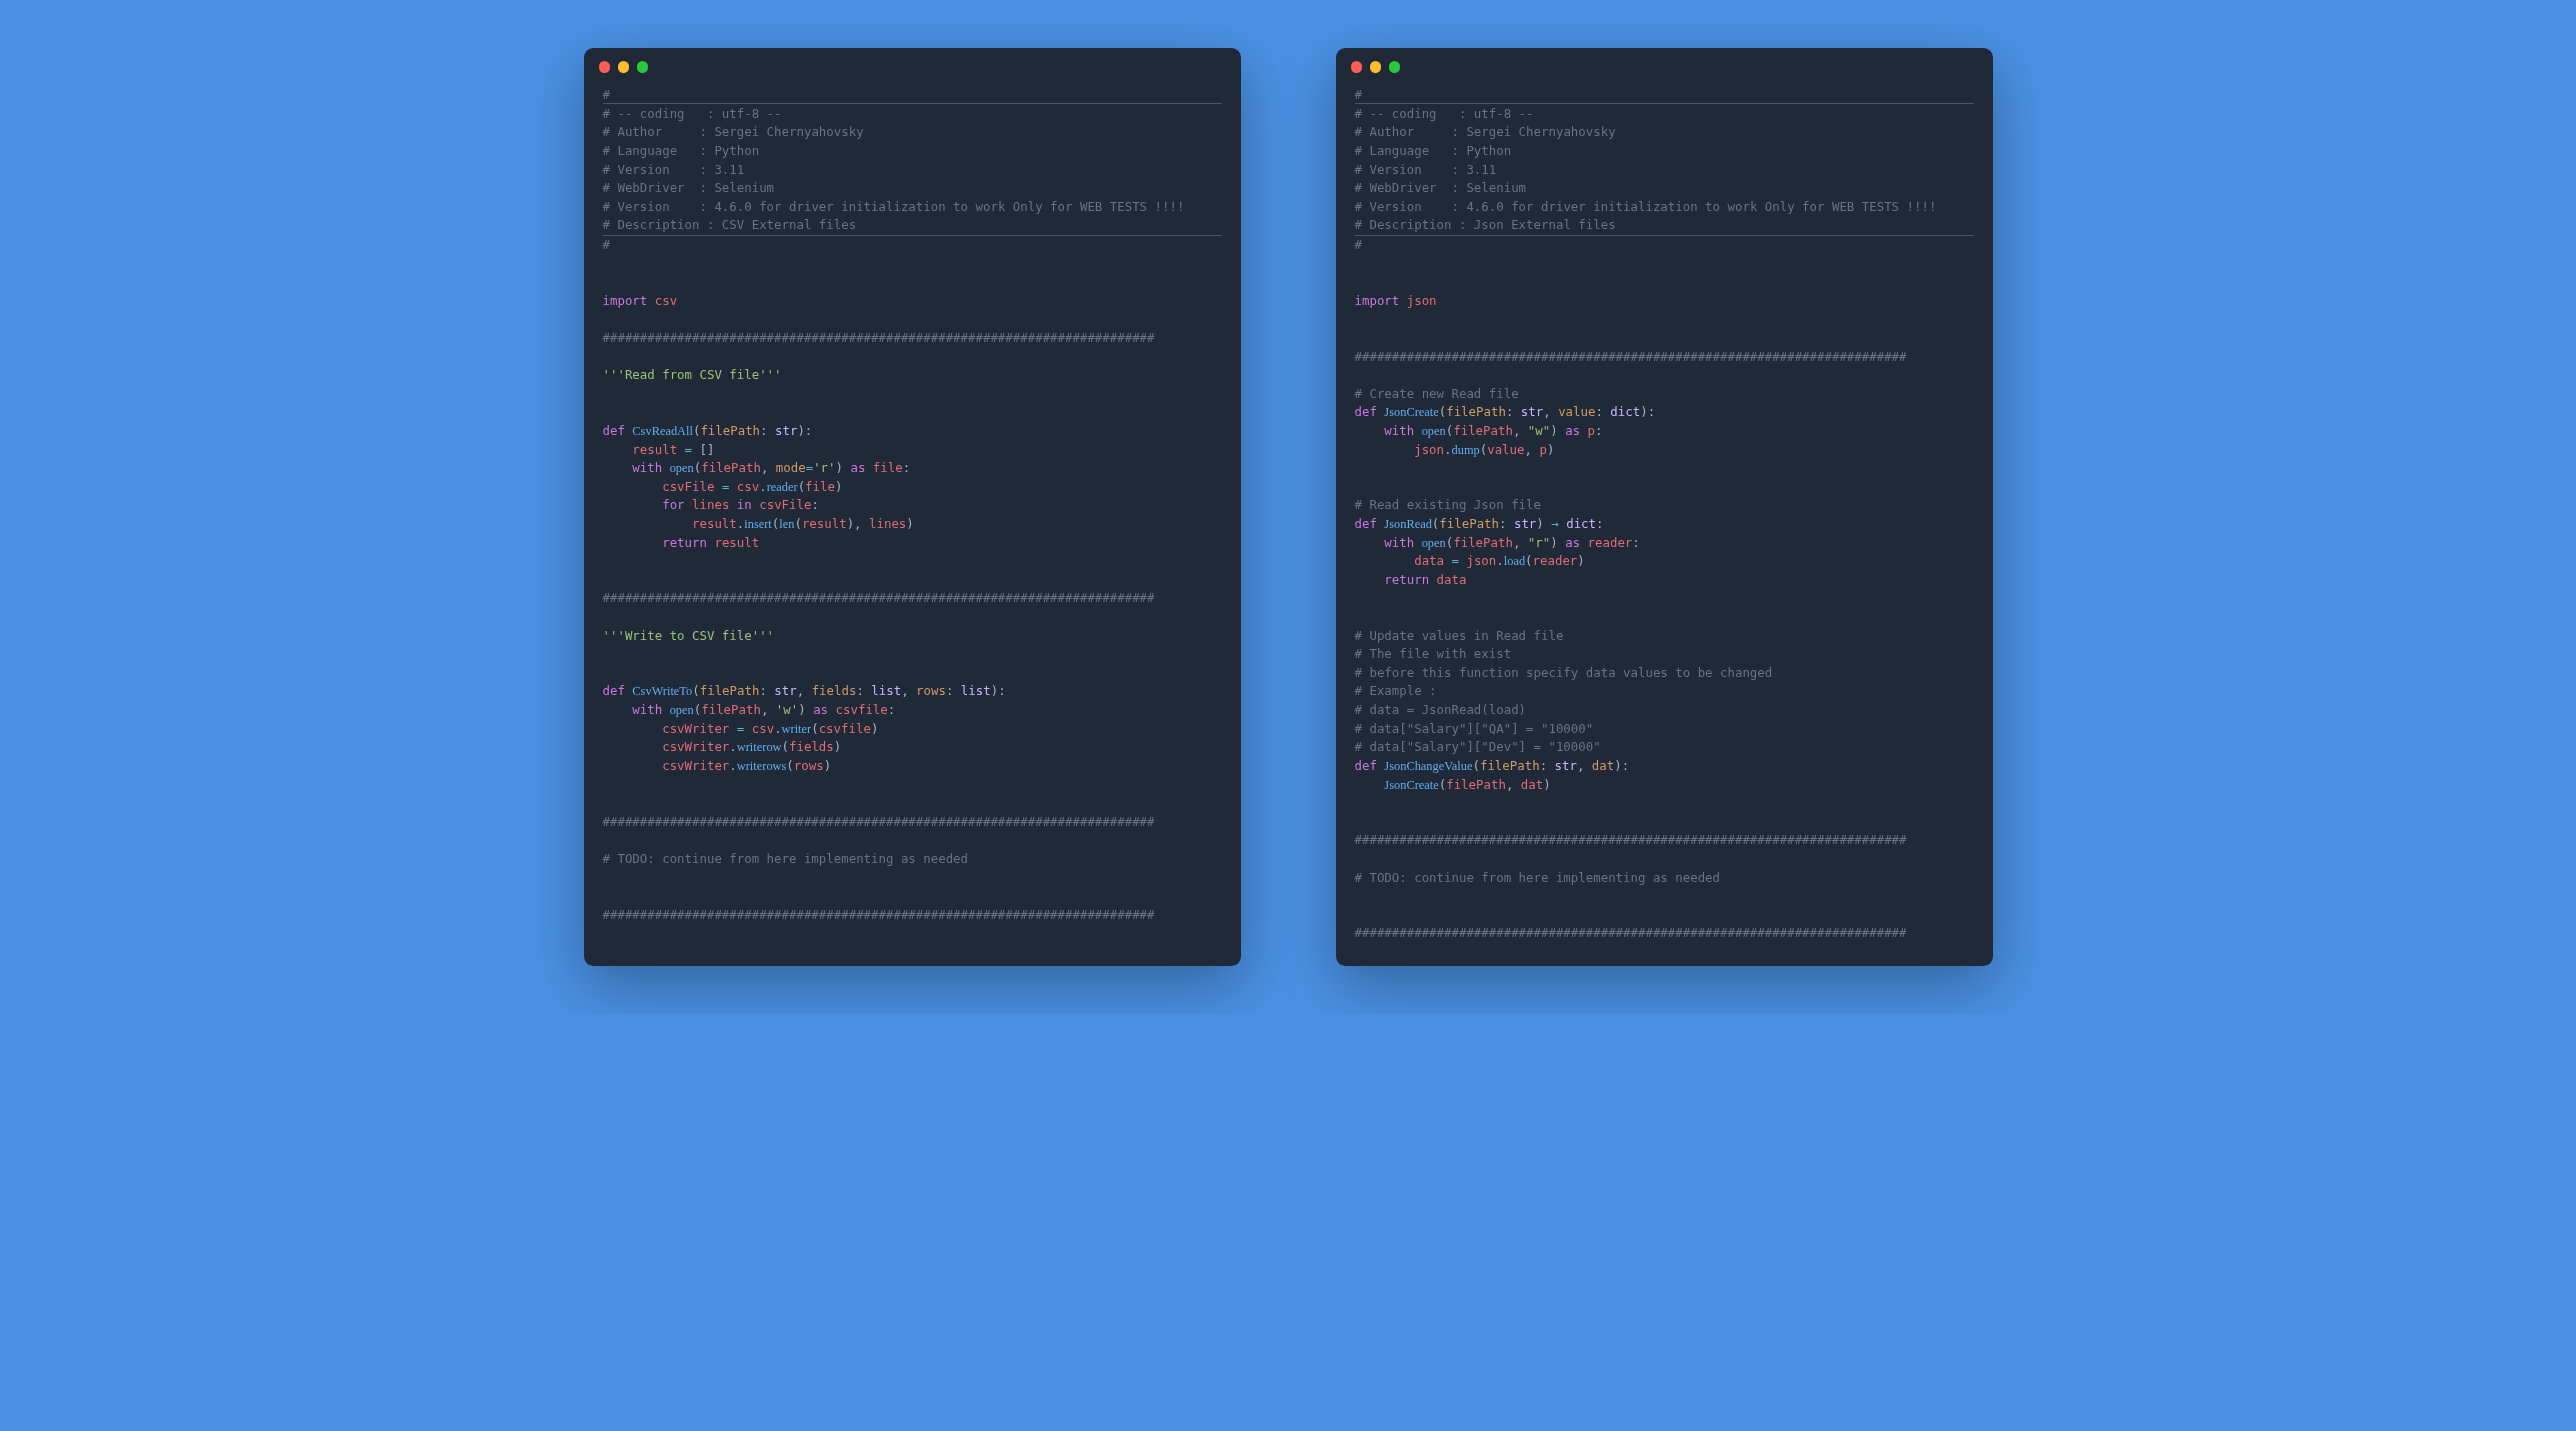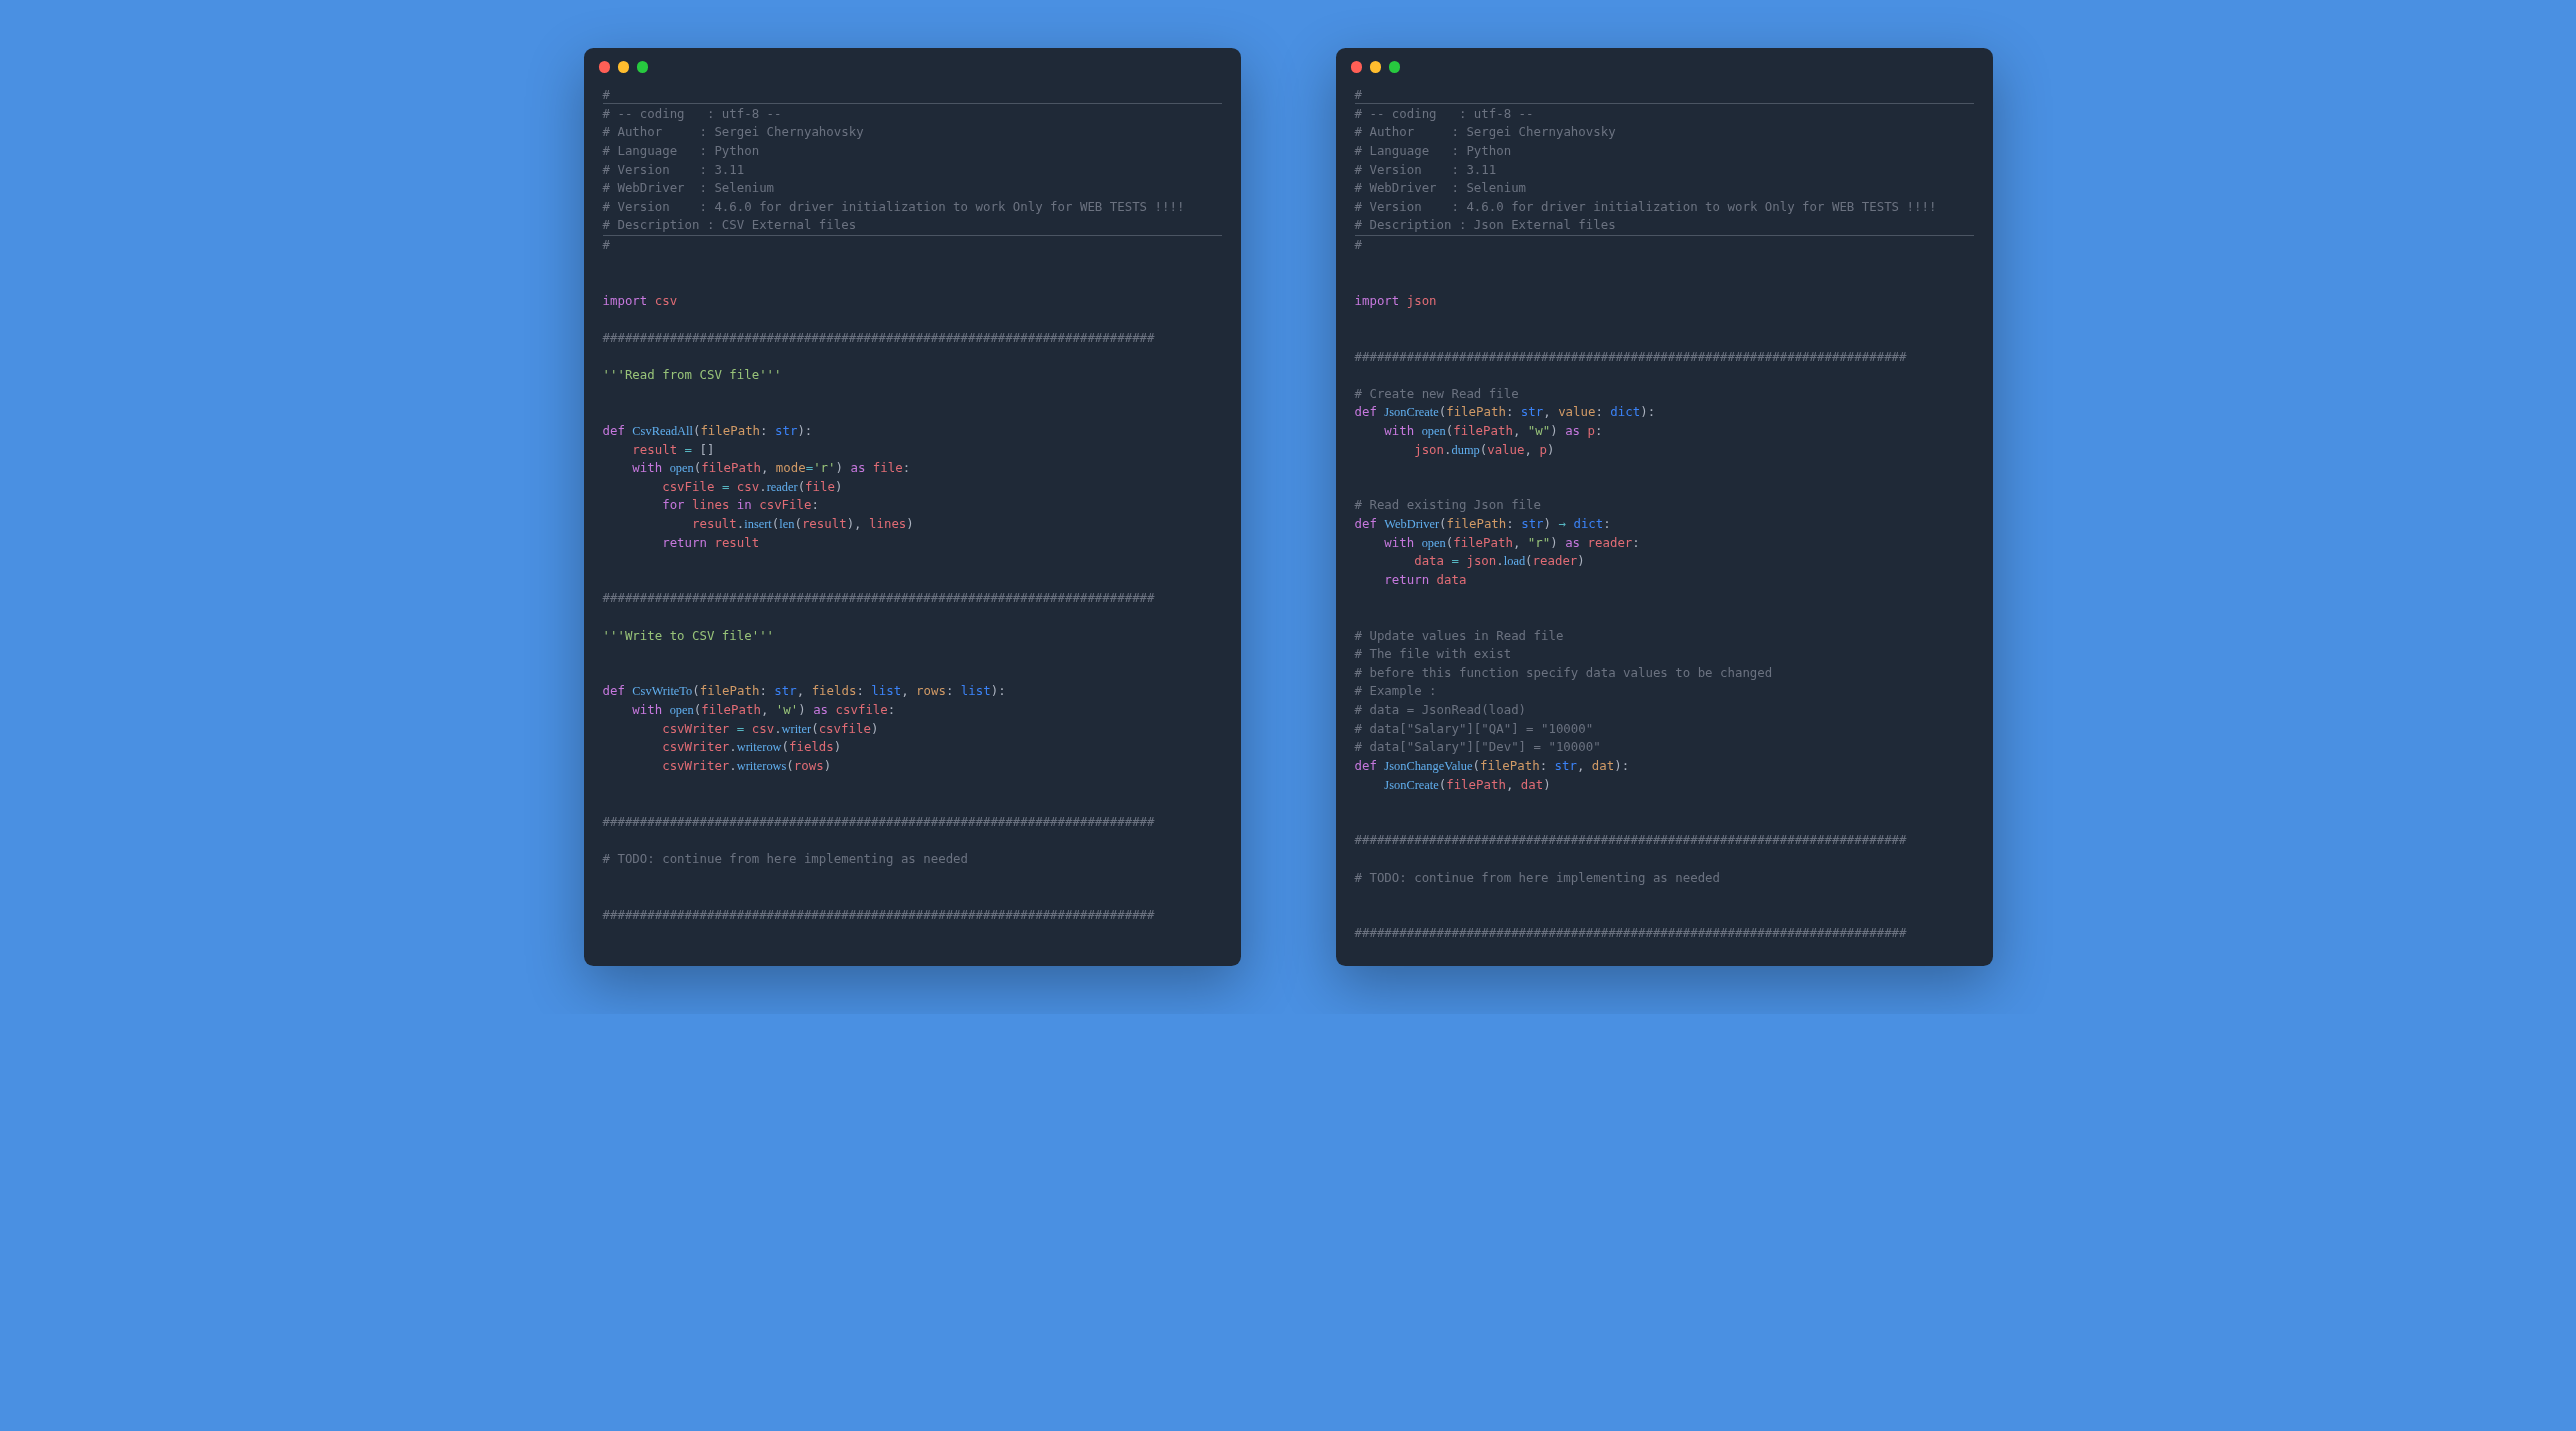--- a/index.html
+++ b/index.html
@@ -40,21 +40,21 @@
     font-size: 12.4px;
   }
   .cmt { color: #6b7280; }
   .cmt-line { color: #6b7280; border-bottom: 1px solid #4b5563; display: inline-block; width: 100%; line-height: 1.2; }
   .cmt-line-bottom { color: #6b7280; border-top: 1px solid #4b5563; display: inline-block; width: 100%; line-height: 1.2; padding-top: 1.9px; }
   .kw { color: #c678dd; }
   .fn { color: #61afef; font-family: Liberation Serif, serif; }
   .var { color: #e06c75; }
   .str { color: #98c379; }
   .param { color: #d19a66; }
-  .typ { color: #3b82f6; }
+  .typ { color: #c4b5fd; }
   .punc { color: #abb2bf; }
   .op { color: #56b6c2; }
 </style>
 </head>
 <body>
 
 <div class="window">
   <div class="titlebar">
     <div class="dot red"></div>
     <div class="dot yellow"></div>
@@ -129,21 +129,21 @@
 
 <span class="cmt">##########################################################################</span>
 
 <span class="cmt"># Create new Read file</span>
 <span class="kw">def</span> <span class="fn">JsonCreate</span><span class="punc">(</span><span class="param">filePath</span><span class="punc">: </span><span class="typ">str</span><span class="punc">, </span><span class="param">value</span><span class="punc">: </span><span class="typ">dict</span><span class="punc">):</span>
     <span class="kw">with</span> <span class="fn">open</span><span class="punc">(</span><span class="var">filePath</span><span class="punc">, </span><span class="str">"w"</span><span class="punc">)</span> <span class="kw">as</span> <span class="var">p</span><span class="punc">:</span>
         <span class="var">json</span><span class="punc">.</span><span class="fn">dump</span><span class="punc">(</span><span class="var">value</span><span class="punc">, </span><span class="var">p</span><span class="punc">)</span>
 
 
 <span class="cmt"># Read existing Json file</span>
-<span class="kw">def</span> <span class="fn">WebDriver</span><span class="punc">(</span><span class="param">filePath</span><span class="punc">: </span><span class="typ">str</span><span class="punc">) </span><span class="op">→</span> <span class="typ">dict</span><span class="punc">:</span>
+<span class="kw">def</span> <span class="fn">JsonRead</span><span class="punc">(</span><span class="param">filePath</span><span class="punc">: </span><span class="typ">str</span><span class="punc">) </span><span class="op">→</span> <span class="typ">dict</span><span class="punc">:</span>
     <span class="kw">with</span> <span class="fn">open</span><span class="punc">(</span><span class="var">filePath</span><span class="punc">, </span><span class="str">"r"</span><span class="punc">)</span> <span class="kw">as</span> <span class="var">reader</span><span class="punc">:</span>
         <span class="var">data</span> <span class="op">=</span> <span class="var">json</span><span class="punc">.</span><span class="fn">load</span><span class="punc">(</span><span class="var">reader</span><span class="punc">)</span>
     <span class="kw">return</span> <span class="var">data</span>
 
 
 <span class="cmt"># Update values in Read file</span>
 <span class="cmt"># The file with exist</span>
 <span class="cmt"># before this function specify data values to be changed</span>
 <span class="cmt"># Example :</span>
 <span class="cmt"># data = JsonRead(load)</span>

